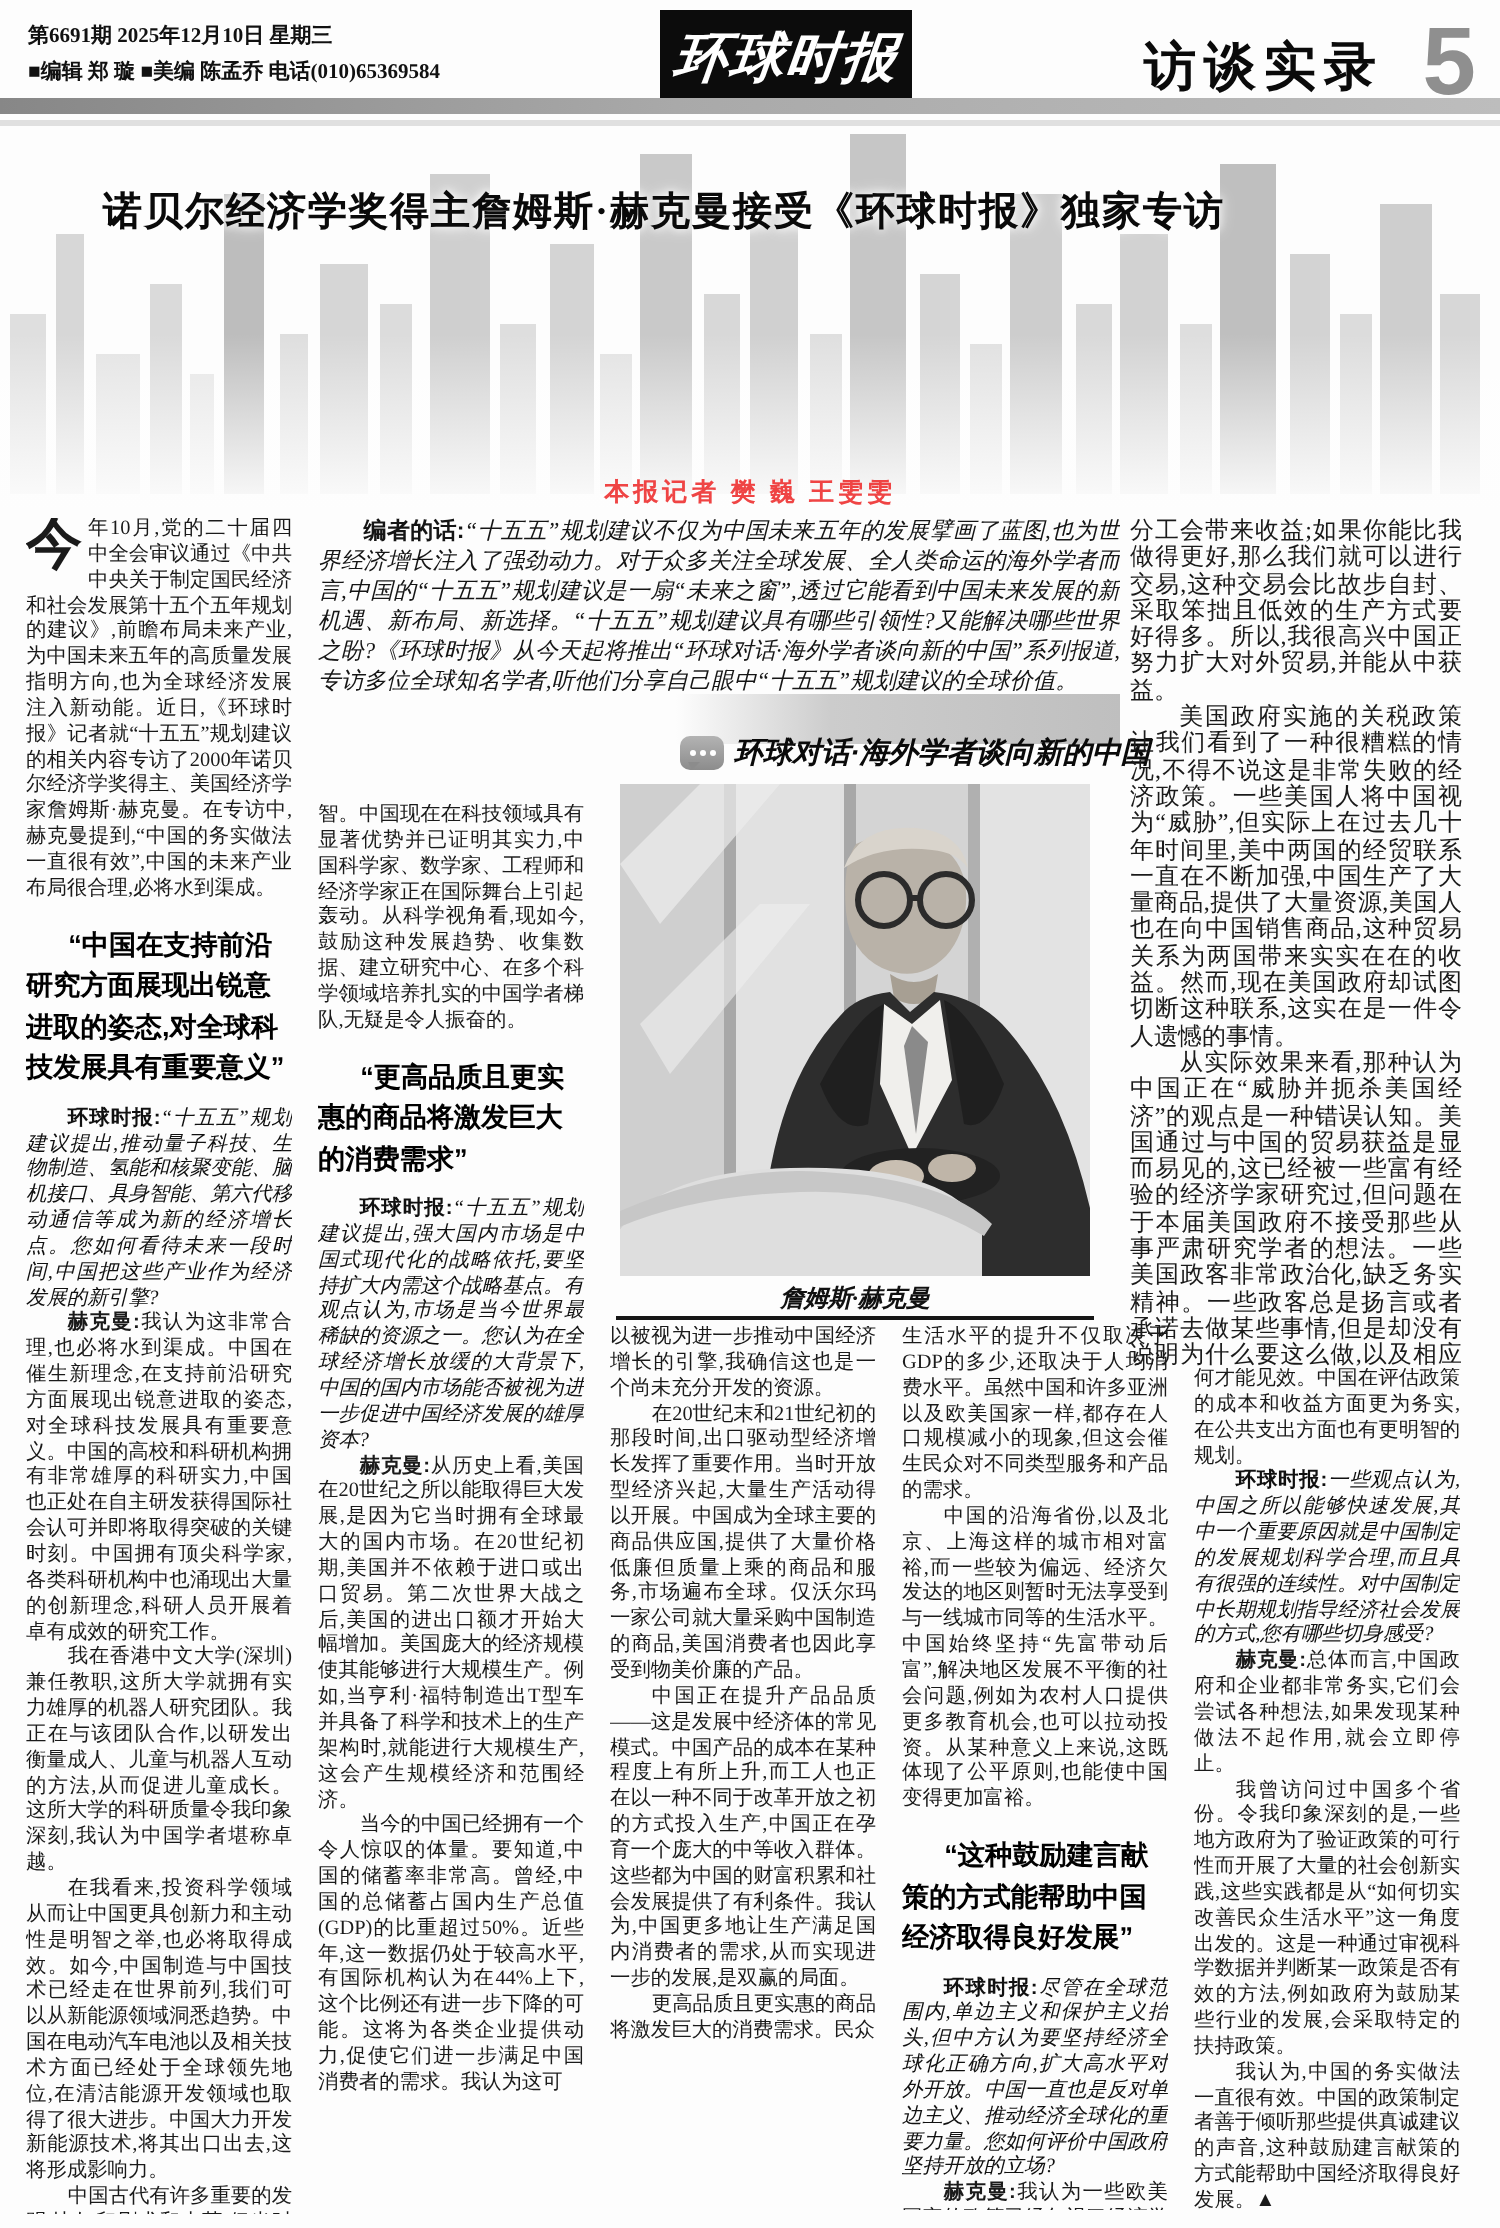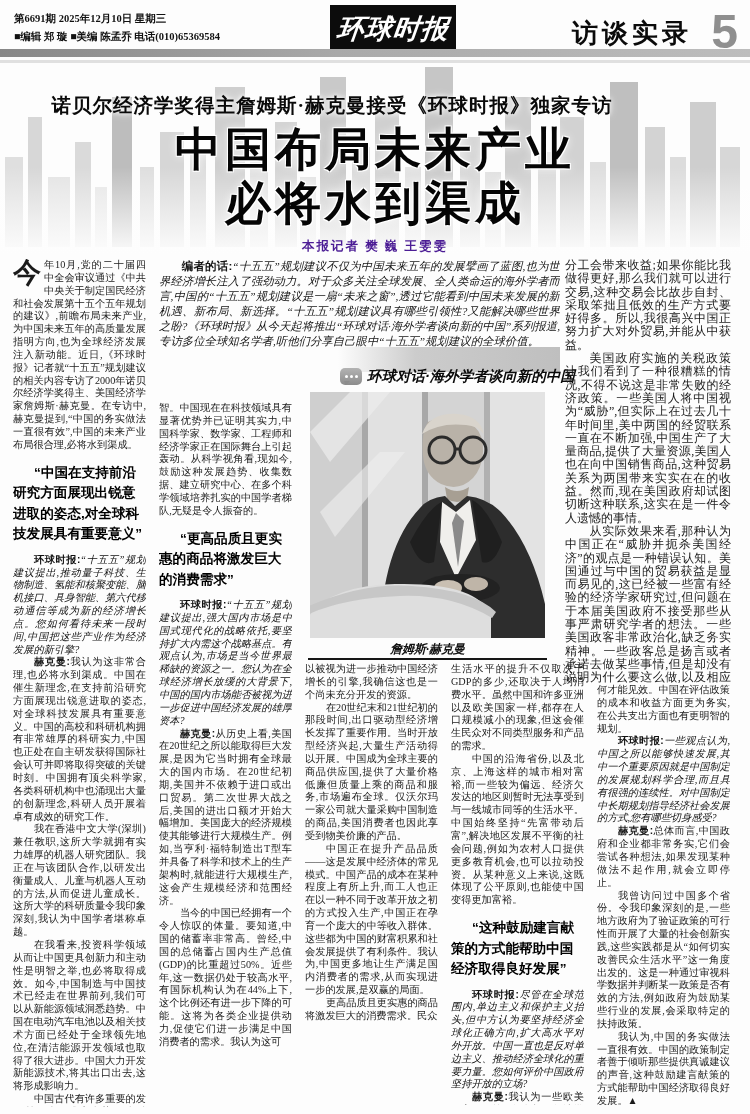--- a/index.html
+++ b/index.html
@@ -18,21 +18,21 @@
   .hdr-bar2{position:absolute;left:0;top:60px;width:750px;height:3px;background:#e0e0e0;}
   
   .hero{position:absolute;left:0;top:57px;width:750px;height:200px;overflow:hidden;}
   .kicker{position:absolute;left:0;top:92px;width:664px;text-align:center;font-weight:700;font-size:19.5px;
           letter-spacing:1px;color:#0a0a0a;text-shadow:0 0 4px #fff,0 0 8px #fff;}
   .headline{position:absolute;left:0;top:122px;width:750px;text-align:center;
             font-family:"Liberation Sans","DejaVu Sans",sans-serif;font-weight:900;font-size:46px;line-height:54px;
             letter-spacing:4px;color:#050505;
             text-shadow:-1px -1px 0 #fff,1px -1px 0 #fff,-1px 1px 0 #fff,1px 1px 0 #fff,0 0 10px #fff;}
   .byline{position:absolute;left:0;top:238px;width:750px;text-align:center;font-size:12.5px;font-weight:700;
-          letter-spacing:2px;color:#4c1d95;}
+          letter-spacing:2px;color:#ef4444;}
   
   .ed-note{position:absolute;left:159px;top:259px;width:401px;height:112px;overflow:hidden;
            font-style:italic;font-size:11.4px;line-height:14.9px;text-align:justify;color:#151515;}
   .ed-note b{font-style:normal;font-family:"Liberation Sans","DejaVu Sans",sans-serif;font-size:11.5px;}
   .ed-note p{margin:0;text-indent:2em;}
   .banner{position:absolute;left:338px;top:347px;width:222px;height:25px;display:flex;align-items:center;
           background:linear-gradient(90deg,rgba(214,214,214,0),#cccccc 35%,#bfbfbf);}
   .bubble{width:22px;height:17px;border-radius:5px;background:linear-gradient(#b3b3b3,#8c8c8c);
           margin:0 5px 0 2px;position:relative;display:flex;align-items:center;justify-content:center;gap:2px;flex:0 0 auto;}
   .bubble i{width:3px;height:3px;border-radius:50%;background:#fff;display:block;}
@@ -115,24 +115,20 @@
         <linearGradient id="fade" x1="0" y1="0" x2="0" y2="1">
           <stop offset="0" stop-color="#ffffff" stop-opacity="0"></stop>
           <stop offset="1" stop-color="#fdfdfd" stop-opacity="1"></stop>
         </linearGradient>
       </defs>
       <rect x="0" y="110" width="750" height="90" fill="url(#fade)"></rect>
     </svg>
   </div>
 
   <div class="kicker">诺贝尔经济学奖得主詹姆斯·赫克曼接受《环球时报》独家专访</div>
-  <div class="headline">
-    <div>中国布局未来产业</div>
-    <div>必将水到渠成</div>
-  </div>
   <div class="byline">本报记者  樊 巍  王雯雯</div>
 
   <div class="ed-note">
     <p><b>编者的话:</b><span>“十五五”规划建议不仅为中国未来五年的发展擘画了蓝图,也为世界经济增长注入了强劲动力。对于众多关注全球发展、全人类命运的海外学者而言,中国的“十五五”规划建议是一扇“未来之窗”,透过它能看到中国未来发展的新机遇、新布局、新选择。“十五五”规划建议具有哪些引领性?又能解决哪些世界之盼?《环球时报》从今天起将推出“环球对话·海外学者谈向新的中国”系列报道,专访多位全球知名学者,听他们分享自己眼中“十五五”规划建议的全球价值。</span></p>
   </div>
 
   <div class="banner">
     <span class="bubble">
         <i></i>
         <i></i>

